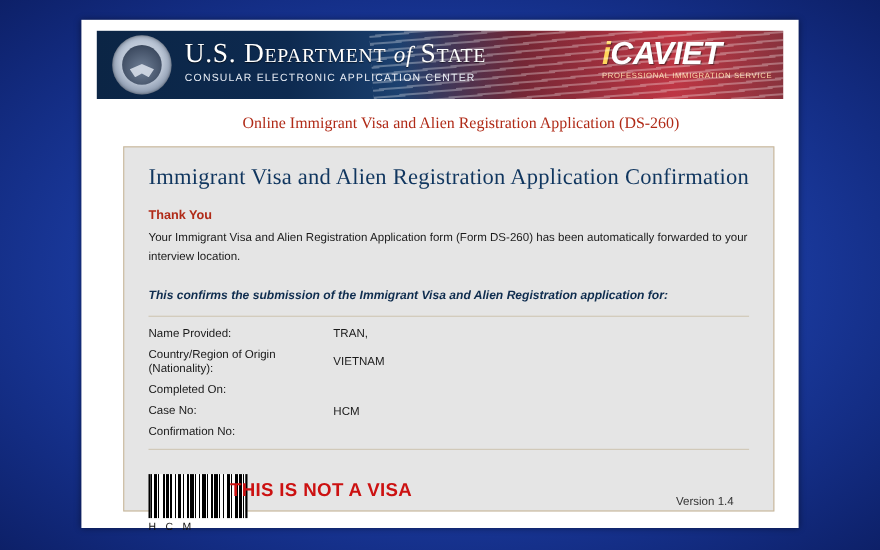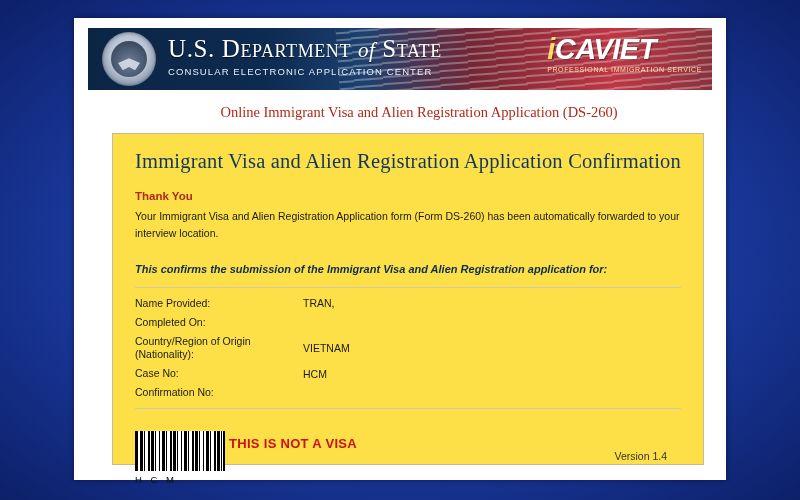--- a/index.html
+++ b/index.html
@@ -145,21 +145,21 @@
     text-align: center;
   }
   
   .confirm-box {
     position: relative;
     margin: 12px 22px 0 38px;
     border: 1px solid #c9b79a;
     padding: 16px 22px 10px 22px;
     height: 332px;
     box-sizing: border-box;
-    background: #fde047;
+    background: #e5e5e5;
   }
   .confirm-title {
     font-family: "Liberation Serif", serif;
     font-size: 20.5px;
     color: #10365f;
     letter-spacing: 0.2px;
   }
   .thank-you {
     margin-top: 17px;
     font-size: 11.5px;
@@ -237,25 +237,24 @@
     position: absolute;
     left: 0;
     right: 0;
     bottom: 10px;
     height: 18px;
   }
   .not-a-visa {
     position: absolute;
     left: 96px;
     top: 0;
-    font-size: 13px;
+    font-size: 17px;
     font-weight: bold;
     color: #cc1111;
     letter-spacing: 0.3px;
-    padding-left: 20px;
   }
   .version {
     position: absolute;
     right: 36px;
     top: 14px;
     font-size: 10.5px;
     color: #333;
   }
 </style>
 </head>
@@ -287,26 +286,26 @@
       <div class="thank-you">Thank You</div>
       <div class="intro">Your Immigrant Visa and Alien Registration Application form (Form DS-260) has been automatically forwarded to your interview location.</div>
       <div class="submission-line">This confirms the submission of the Immigrant Visa and Alien Registration application for:</div>
 
       <div class="fields">
         <div class="field-row">
           <div class="field-label">Name Provided:</div>
           <div class="field-value">TRAN,</div>
         </div>
         <div class="field-row">
+          <div class="field-label">Country/Region of Origin (Nationality):</div>
+          <div class="field-value">VIETNAM</div>
+        </div>
+        <div class="field-row">
           <div class="field-label">Completed On:</div>
           <div class="field-value blank"></div>
-        </div>
-        <div class="field-row">
-          <div class="field-label">Country/Region of Origin (Nationality):</div>
-          <div class="field-value">VIETNAM</div>
         </div>
         <div class="field-row">
           <div class="field-label">Case No:</div>
           <div class="field-value">HCM</div>
         </div>
         <div class="field-row">
           <div class="field-label">Confirmation No:</div>
           <div class="field-value blank"></div>
         </div>
       </div>

